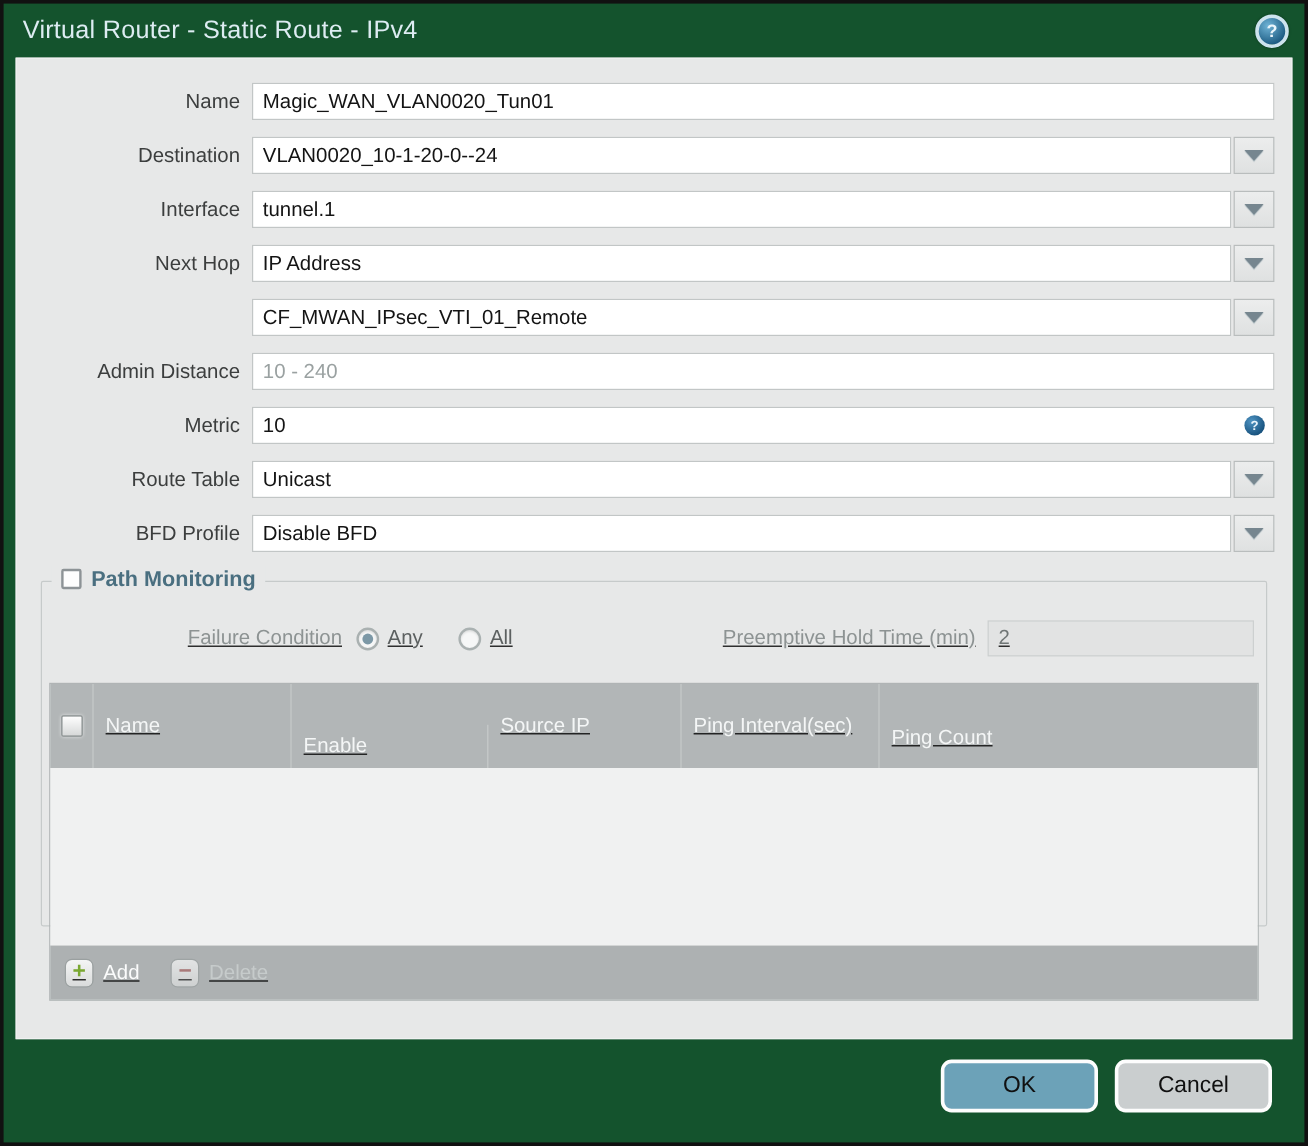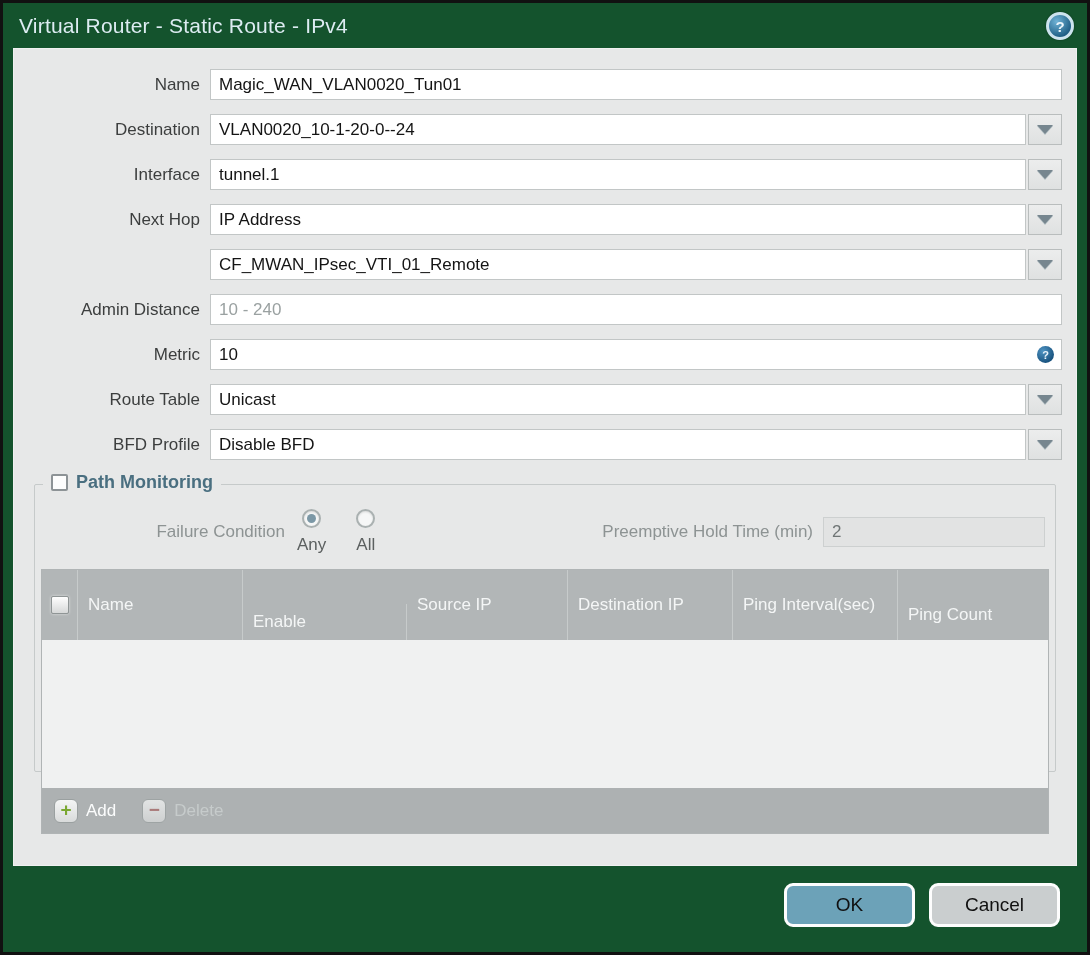--- a/index.html
+++ b/index.html
@@ -79,36 +79,37 @@
     color:#eaf4fb; font-size:11px; font-weight:bold;
     display:flex; align-items:center; justify-content:center;
     box-shadow:0 0 2px rgba(255,255,255,.8);
   }
 
   
   .pm-fieldset {
     margin:24px 20px 0 20px; height:288px;
     border:1px solid #c6caca; border-radius:2px;
     position:relative;
+    text-decoration:underline;
   }
   .pm-legend {
     position:absolute; top:-13px; left:8px;
     background:#e7e8e8; padding:0 8px;
     display:flex; align-items:center; gap:8px;
   }
   .pm-checkbox {
     width:17px; height:17px; background:#fdfdfd;
     border:2px solid #8d9396; border-radius:2px; cursor:pointer;
   }
   .pm-title { font-size:18px; font-weight:bold; color:#4a6f80; white-space:nowrap; }
 
   .pm-row1 { display:flex; align-items:center; height:30px; margin-top:32px; }
   .fc-label { width:262px; flex:0 0 262px; text-align:right; padding-right:12px;
     font-size:17px; color:#8d9393; white-space:nowrap; }
-  .radio-group { display:flex; align-items:center; gap:7px; margin-right:30px;flex-direction:column; }
+  .radio-group { display:flex; align-items:center; gap:7px; margin-right:30px; }
   .radio {
     width:19px; height:19px; border-radius:50%;
     border:2px solid #aab1b1; background:#f6f7f7; position:relative; cursor:pointer;
     box-shadow:inset 0 1px 2px rgba(0,0,0,.12);
   }
   .radio.checked::after {
     content:""; position:absolute; left:3px; top:3px;
     width:9px; height:9px; border-radius:50%; background:#7c98a6;
   }
   .radio-label { font-size:17px; color:#5c6060; }
@@ -294,21 +295,20 @@
       </div>
 
       <div class="pm-table">
         <div class="tbl-header">
           <div class="th th-cb">
             <div class="sel-all"></div>
           </div>
           <div class="th col-name">Name</div>
           <div class="th col-enable">Enable</div>
           <div class="th col-srcip">Source IP</div>
-          <div class="th col-dstip">Destination IP</div>
           <div class="th col-ping">Ping Interval(sec)</div>
           <div class="th col-count">Ping Count</div>
         </div>
         <div class="tbl-body"></div>
         <div class="tbl-bar">
           <div class="bar-btn">
             <div class="bar-icon">
               <span class="add-glyph">+</span>
             </div>
             <span class="add-label">Add</span>

